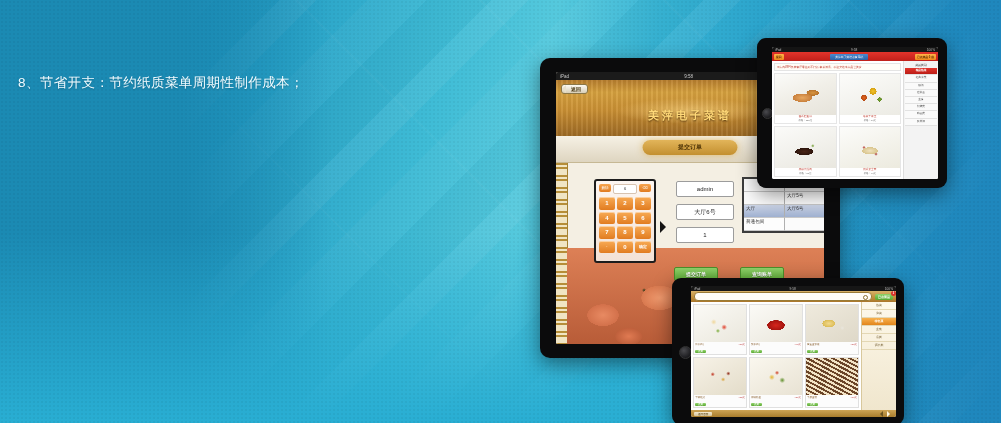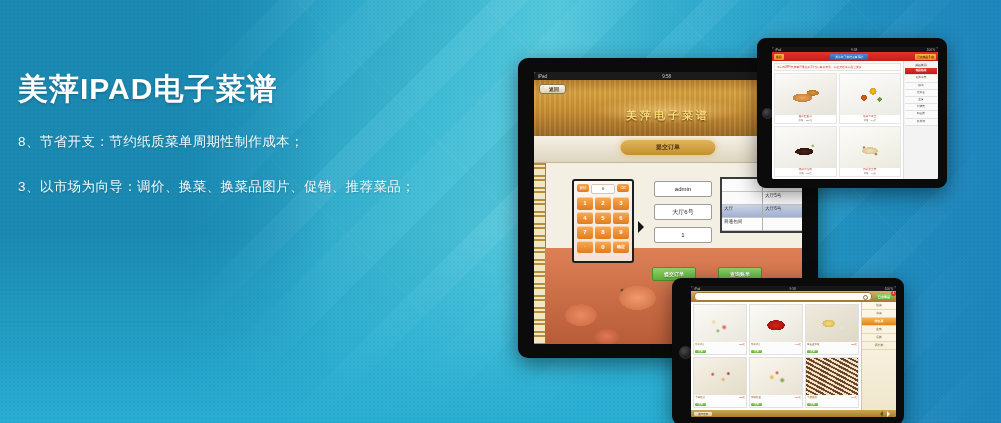--- a/index.html
+++ b/index.html
@@ -70,21 +70,21 @@
 
   
   .tablet{position:absolute;background:#0b0b0c;border-radius:9px;
     box-shadow:0 6px 20px rgba(0,0,0,.45);overflow:hidden;}
   .tablet .glass{position:absolute;background:#fff;overflow:hidden;}
   .home-btn{position:absolute;border-radius:50%;
     background:radial-gradient(circle at 35% 32%,#4a4a4e,#1c1c1f 70%);
     border:1px solid #333;}
 
   
-  #tablet-main{left:518px;top:58px;width:300px;height:300px;border-radius:10px;}
+  #tablet-main{left:540px;top:58px;width:300px;height:300px;border-radius:10px;}
   #tablet-main .glass{left:16px;top:14px;right:16px;bottom:14px;border-radius:2px;background:#efe9dd;}
   .m-status{height:8px;background:#1b1b1b;color:#c9c9c9;font-size:4.5px;
     display:flex;justify-content:space-between;align-items:center;padding:0 4px;}
   .m-header{height:56px;position:relative;
     background:linear-gradient(180deg,#b77e2e 0%,#d6a13f 22%,#c98f33 55%,#9d6a25 100%);}
   .m-header:after{content:"";position:absolute;inset:0;
     background:repeating-linear-gradient(90deg,rgba(255,255,255,.06) 0 2px,rgba(0,0,0,.05) 2px 5px);}
   .m-back{position:absolute;left:5px;top:4px;z-index:3;
     background:linear-gradient(180deg,#fdfaf2,#d8cfb8);border:1px solid #8a7748;
     border-radius:3px;padding:1px 6px 1px 9px;font-size:5px;color:#4a3a14;font-weight:bold;}
@@ -265,23 +265,21 @@
 
   <div class="bg-base"></div>
   <div class="bg-diag"></div>
   <div class="bg-diag2"></div>
   <div class="bg-left-wash"></div>
   <div class="bg-bottom-wash"></div>
   <div class="bg-right-wash"></div>
   <div class="bg-dots"></div>
 
   <div class="copy">
-    <h1 class="headline">美萍IPAD电子菜谱</h1>
     <div class="bullet">8、节省开支：节约纸质菜单周期性制作成本；</div>
-    <div class="bullet">3、以市场为向导：调价、换菜、换菜品图片、促销、推荐菜品；</div>
   </div>
 
   <div class="tablet" id="tablet-main">
     <div class="glass" style="display:flex;flex-direction:column;">
 
       <div class="m-status">
         <span>iPad</span>
         <span>9:58</span>
         <span>100%</span>
       </div>

